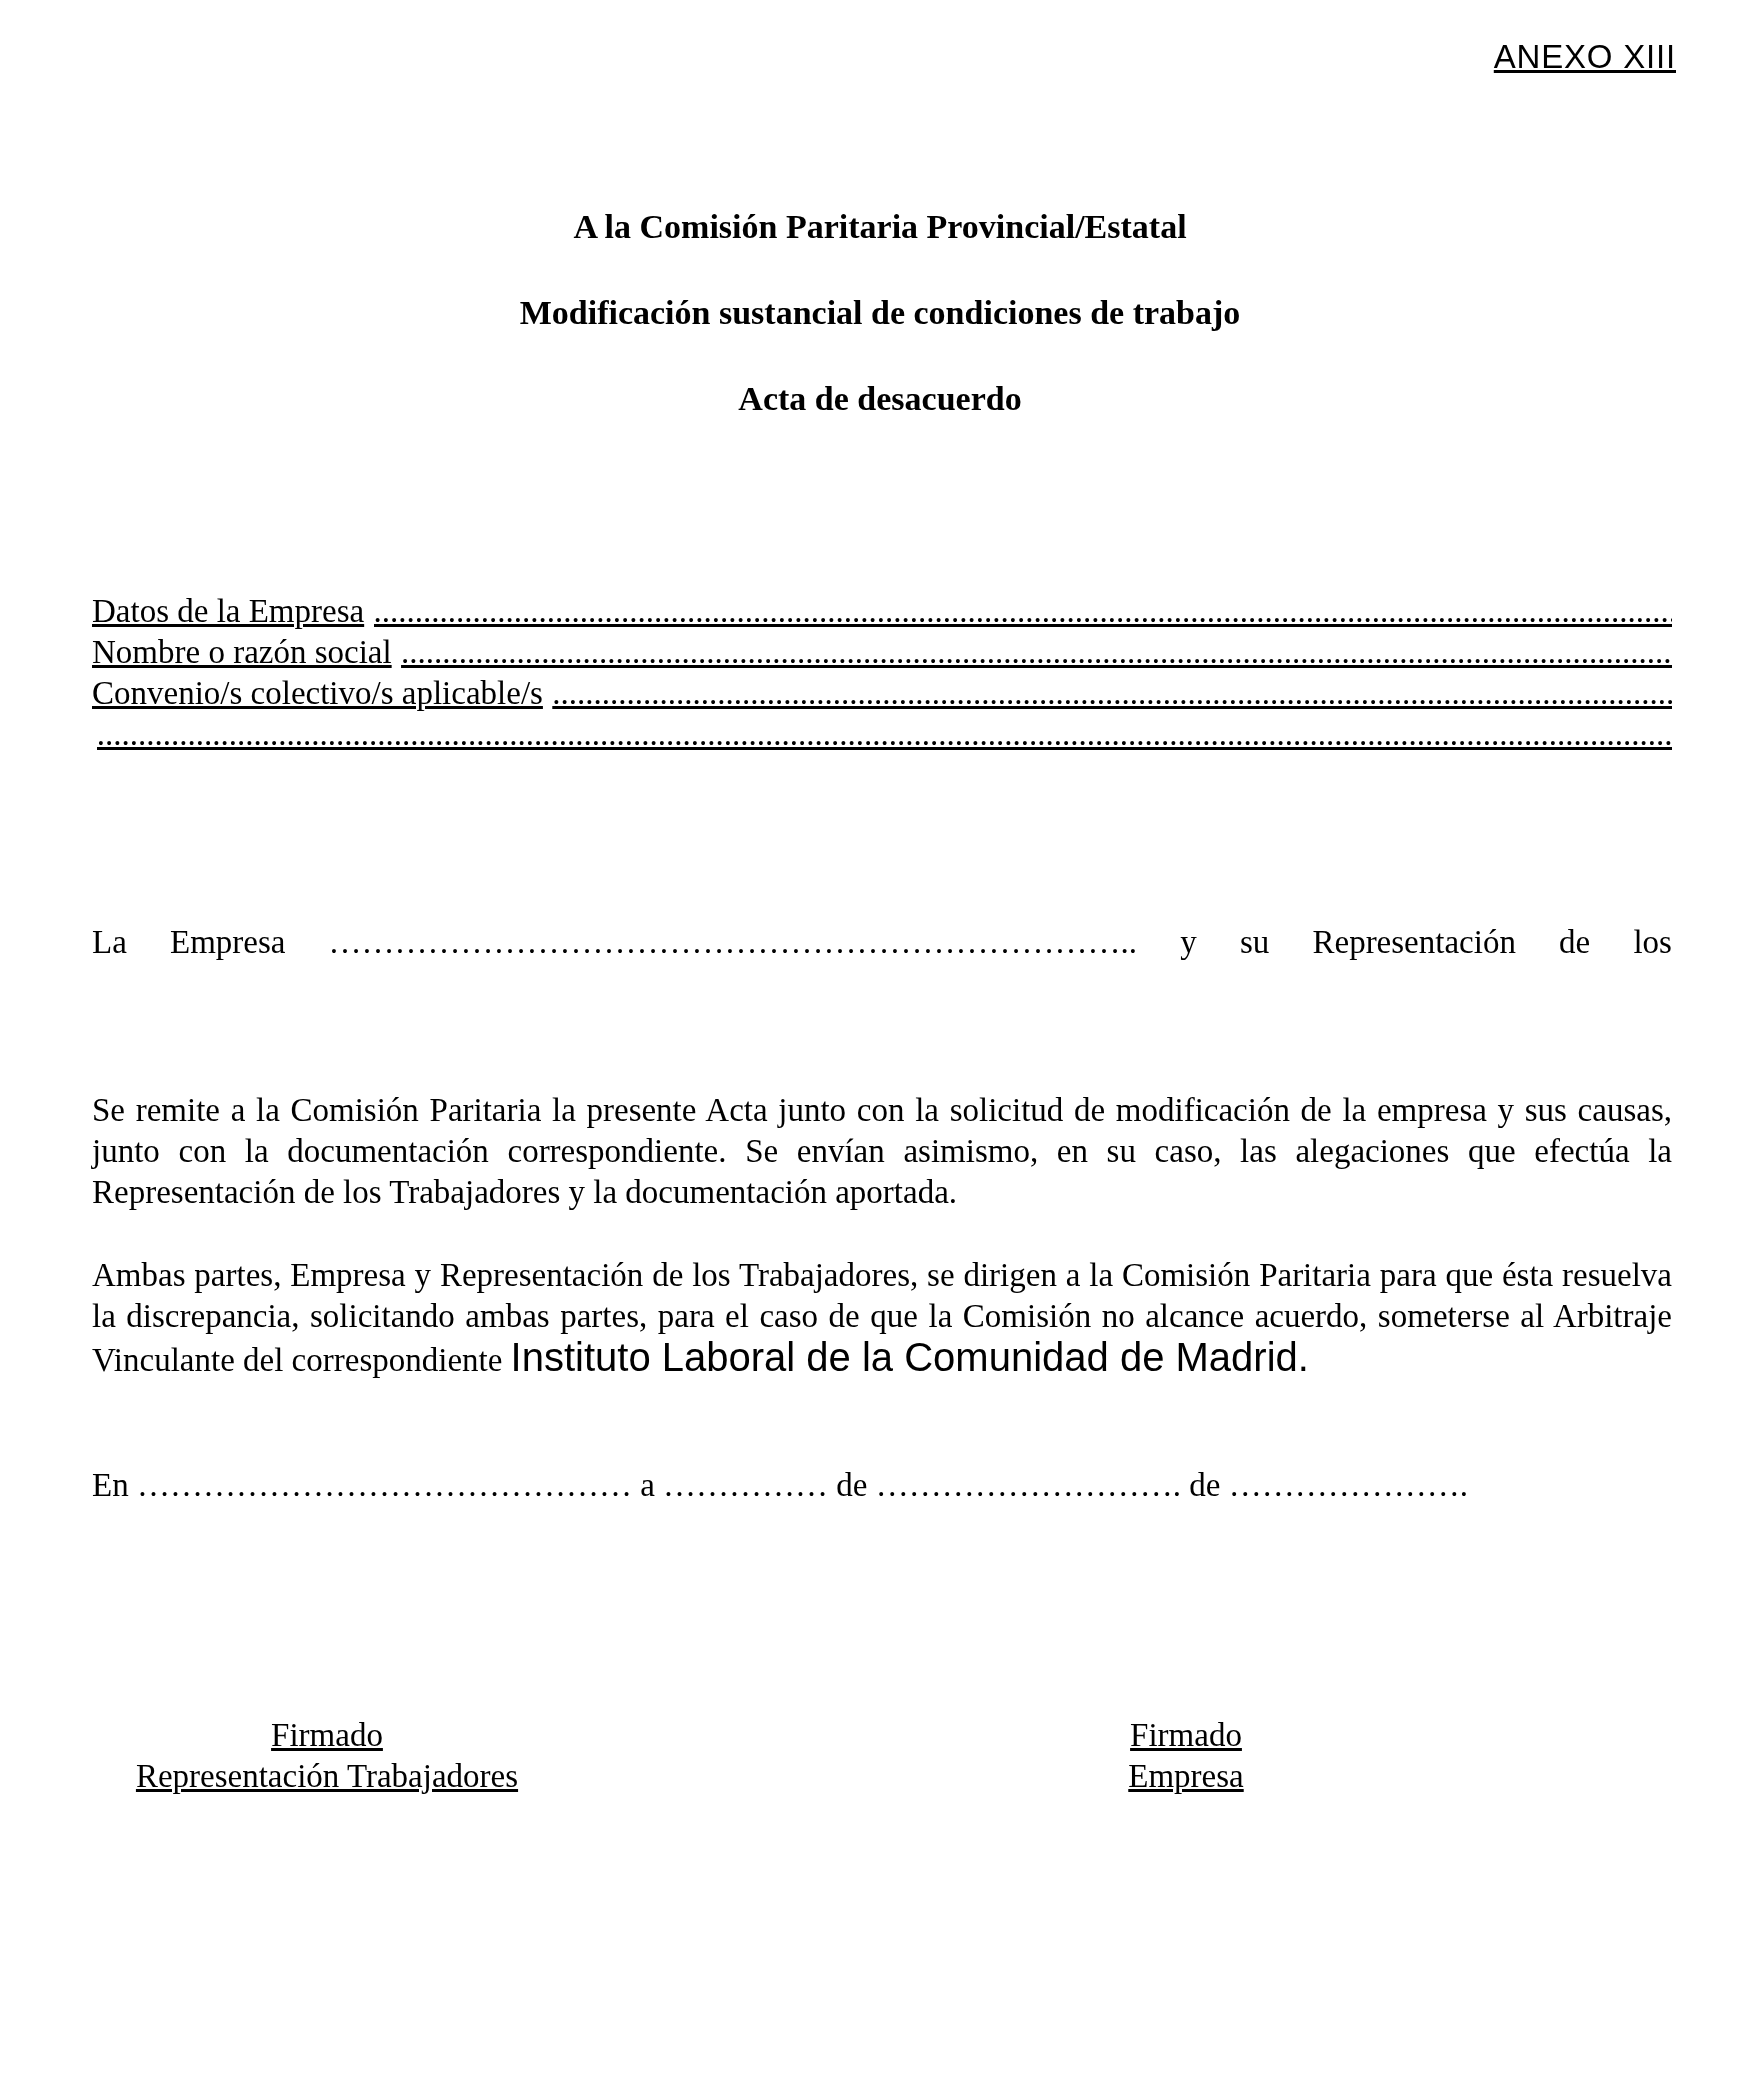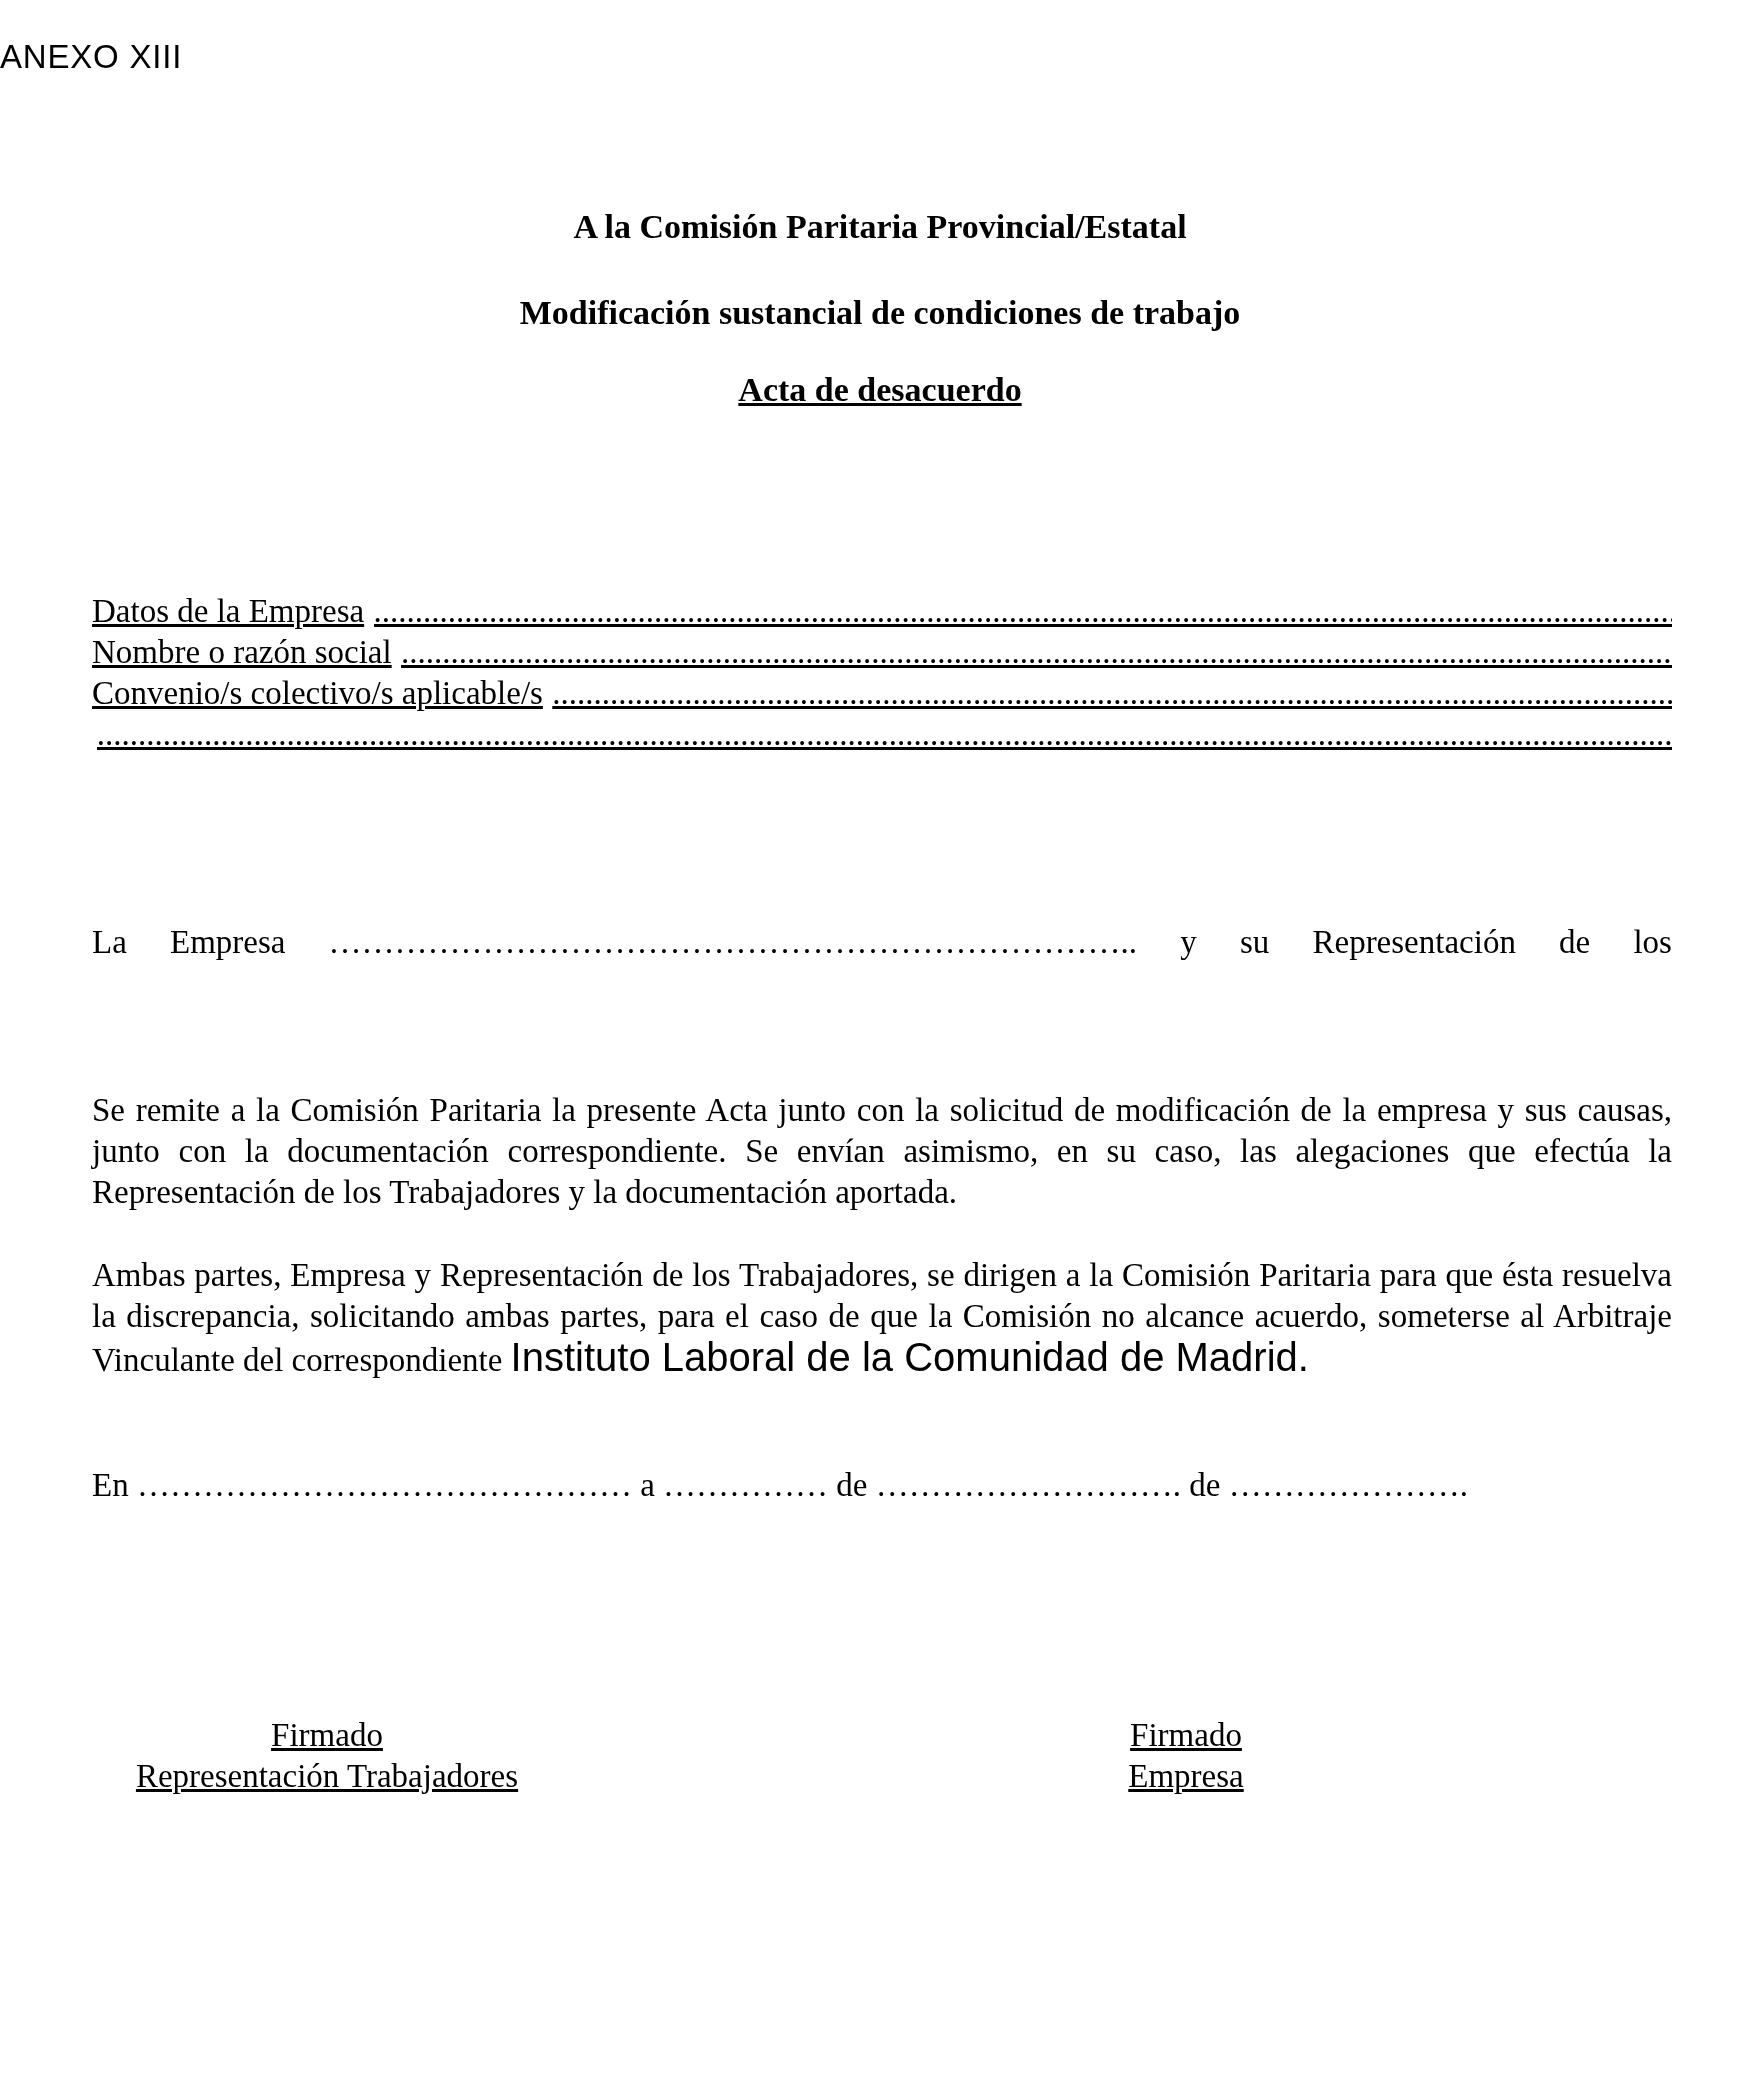--- a/index.html
+++ b/index.html
@@ -1,23 +1,23 @@
 <!DOCTYPE html>
 <html style="font-size:12.5px"><head>
 <meta charset="utf-8">
 <style>
   html, body { margin: 0; padding: 0; background: #ffffff; }
   body { width: 1760px; height: 2077px; position: relative; overflow: hidden; color: #000; }
-  .annex { position: absolute; top: 38px; left: 0; width: 1676px; text-align: left;
-    font-family: "Liberation Sans", sans-serif; font-size: 33px; letter-spacing: 0.8px; }
+  .annex { position: absolute; top: 38px; left: 0; width: 1676px; text-align: right;
+    font-family: "Liberation Sans", sans-serif; font-size: 33px; letter-spacing: 0.8px; text-decoration: underline; }
   .heading { position: absolute; left: 0; width: 1760px; text-align: center;
     font-family: "Liberation Serif", serif; font-weight: bold; font-size: 34px; }
   .h1 { top: 208px; }
   .h2 { top: 294px; }
-  .h3 { top: 371px; text-decoration: underline; }
+  .h3 { top: 380px; }
   .serif { font-family: "Liberation Serif", serif; font-size: 33px; }
   .fields { position: absolute; top: 589px; left: 92px; width: 1580px; }
   .frow { display: flex; align-items: flex-end; height: 41px; white-space: nowrap; overflow: hidden; text-decoration: underline; }
   .frow .lbl { flex: none; }
   .dots { flex: 1 1 auto; overflow: hidden; white-space: nowrap; margin-left: 9.4px; letter-spacing: 0; }
   .dots::after { content: "................................................................................................................................................................................................................................................................................................................................................."; }
   .dots.fixed { flex: none; }
   .gap { flex: none; }
   .para { position: absolute; left: 92px; width: 1580px; text-align: justify; line-height: 41px; }
   .p1 { top: 922px; }

